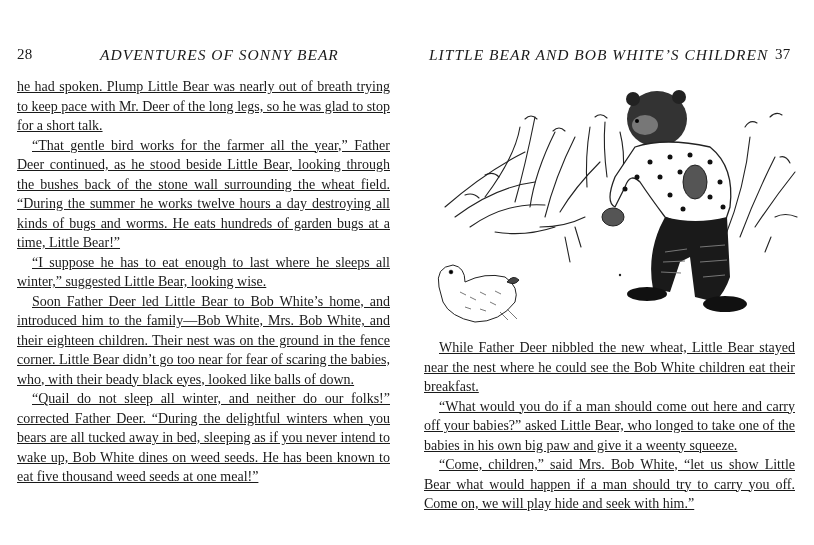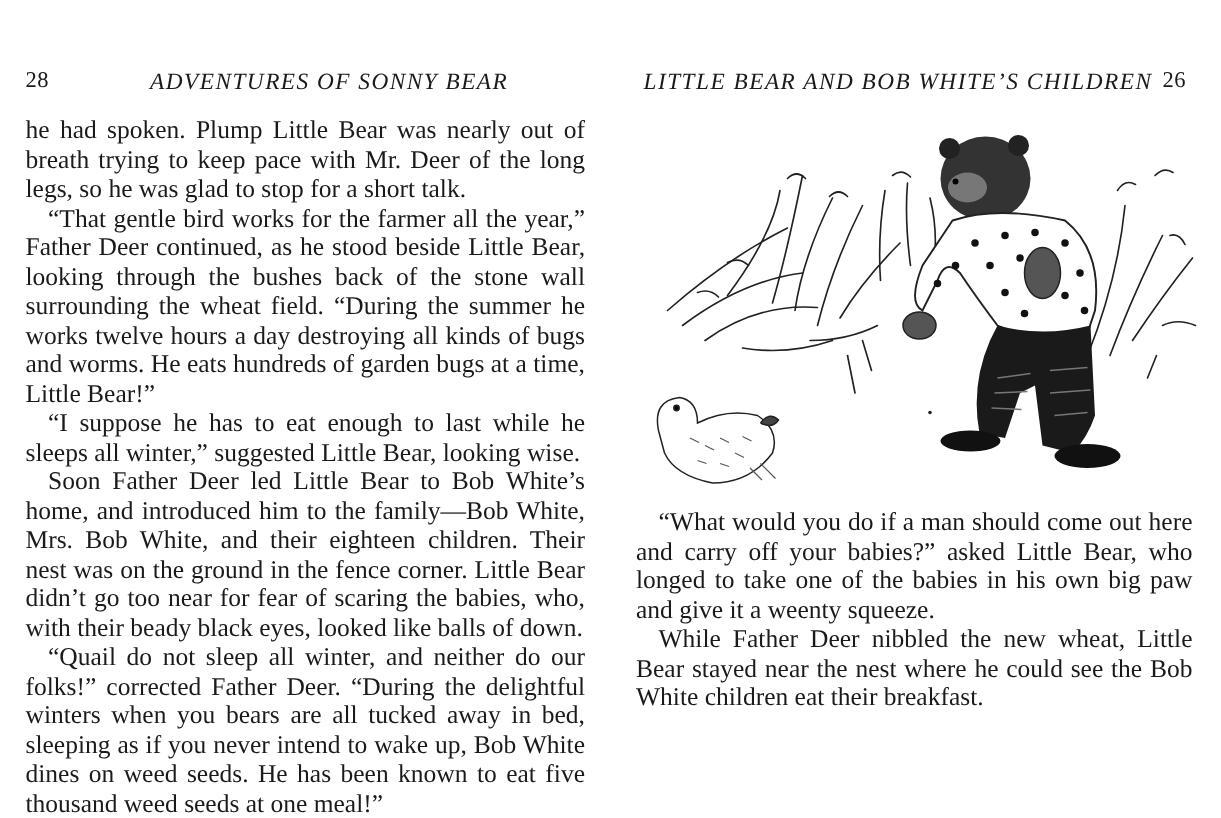--- a/index.html
+++ b/index.html
@@ -18,22 +18,22 @@
     }
     .running-head .num { font-style: normal; font-size: 15px; }
     .running-head .title { font-style: italic; text-transform: uppercase; letter-spacing: 1px; }
 
     .page-left .running-head .num { position: absolute; left: 17px; }
     .page-left .running-head .title { position: absolute; left: 100px; }
     .page-right .running-head .title { position: absolute; left: 22px; }
     .page-right .running-head .num { position: absolute; left: 368px; }
 
     .text-block {
-      position: absolute; font-size: 17px; line-height: 19.5px;
-      text-align: justify; text-align-last: auto;
+      position: absolute; font-size: 14px; line-height: 19.5px;
+      text-align: justify; text-align-last: auto; text-decoration: underline;
     }
     .page-left .text-block { left: 17px; top: 45px; width: 373px; }
     .page-right .text-block { left: 17px; top: 306px; width: 371px; }
 
     .text-block p { margin: 0; text-indent: 15px; }
     .text-block p.no-indent { text-indent: 0; }
 
     .illustration {
       position: absolute; left: 18px; top: 45px; width: 378px; height: 258px;
     }
@@ -43,30 +43,30 @@
 <body>
 
 <div class="page page-left">
   <div class="running-head">
     <span class="num">28</span>
     <span class="title">ADVENTURES OF SONNY BEAR</span>
   </div>
   <div class="text-block">
     <p class="no-indent">he had spoken. Plump Little Bear was nearly out of breath trying to keep pace with Mr. Deer of the long legs, so he was glad to stop for a short talk.</p>
     <p>“That gentle bird works for the farmer all the year,” Father Deer continued, as he stood beside Little Bear, looking through the bushes back of the stone wall surrounding the wheat field. “During the summer he works twelve hours a day destroying all kinds of bugs and worms. He eats hundreds of garden bugs at a time, Little Bear!”</p>
-    <p>“I suppose he has to eat enough to last while he sleeps all winter,” suggested Little Bear, looking wise.</p>
+    <p>“I suppose he has to eat enough to last where he sleeps all winter,” suggested Little Bear, looking wise.</p>
     <p>Soon Father Deer led Little Bear to Bob White’s home, and introduced him to the family—Bob White, Mrs. Bob White, and their eighteen children. Their nest was on the ground in the fence corner. Little Bear didn’t go too near for fear of scaring the babies, who, with their beady black eyes, looked like balls of down.</p>
     <p>“Quail do not sleep all winter, and neither do our folks!” corrected Father Deer. “During the delightful winters when you bears are all tucked away in bed, sleeping as if you never intend to wake up, Bob White dines on weed seeds. He has been known to eat five thousand weed seeds at one meal!”</p>
   </div>
 </div>
 
 <div class="page page-right">
   <div class="running-head">
     <span class="title">LITTLE BEAR AND BOB WHITE’S CHILDREN</span>
-    <span class="num">26</span>
+    <span class="num">37</span>
   </div>
 
   <div class="illustration" aria-label="Little Bear in polka-dot shirt and dark trousers reaching toward a quail among tall wheat stalks">
     <svg viewBox="0 0 378 258">
 
       <g stroke="#222" stroke-width="1.1" fill="none" stroke-linecap="round">
         <path d="M20 130 Q60 95 100 75"></path>
         <path d="M30 140 Q70 110 110 105"></path>
         <path d="M45 150 Q80 125 120 128"></path>
         <path d="M60 120 Q90 80 95 50"></path>
@@ -155,16 +155,17 @@
           <path d="M55 232 l6 2"></path>
           <path d="M70 214 l6 3"></path>
           <path d="M75 235 l8 8"></path>
         <path d="M82 232 l10 10"></path>
       </g>
       <circle cx="195" cy="198" r="1.2" fill="#222"></circle>
     </svg>
   </div>
 
   <div class="text-block">
+    <p>While Father Deer nibbled the new wheat, Little Bear stayed near the nest where he could see the Bob White children eat their breakfast.</p>
     <p>“What would you do if a man should come out here and carry off your babies?” asked Little Bear, who longed to take one of the babies in his own big paw and give it a weenty squeeze.</p>
-    <p>While Father Deer nibbled the new wheat, Little Bear stayed near the nest where he could see the Bob White children eat their breakfast.</p>
+    <p>“Come, children,” said Mrs. Bob White, “let us show Little Bear what would happen if a man should try to carry you off. Come on, we will play hide and seek with him.”</p>
   </div>
 </div>
 
 </body></html>

